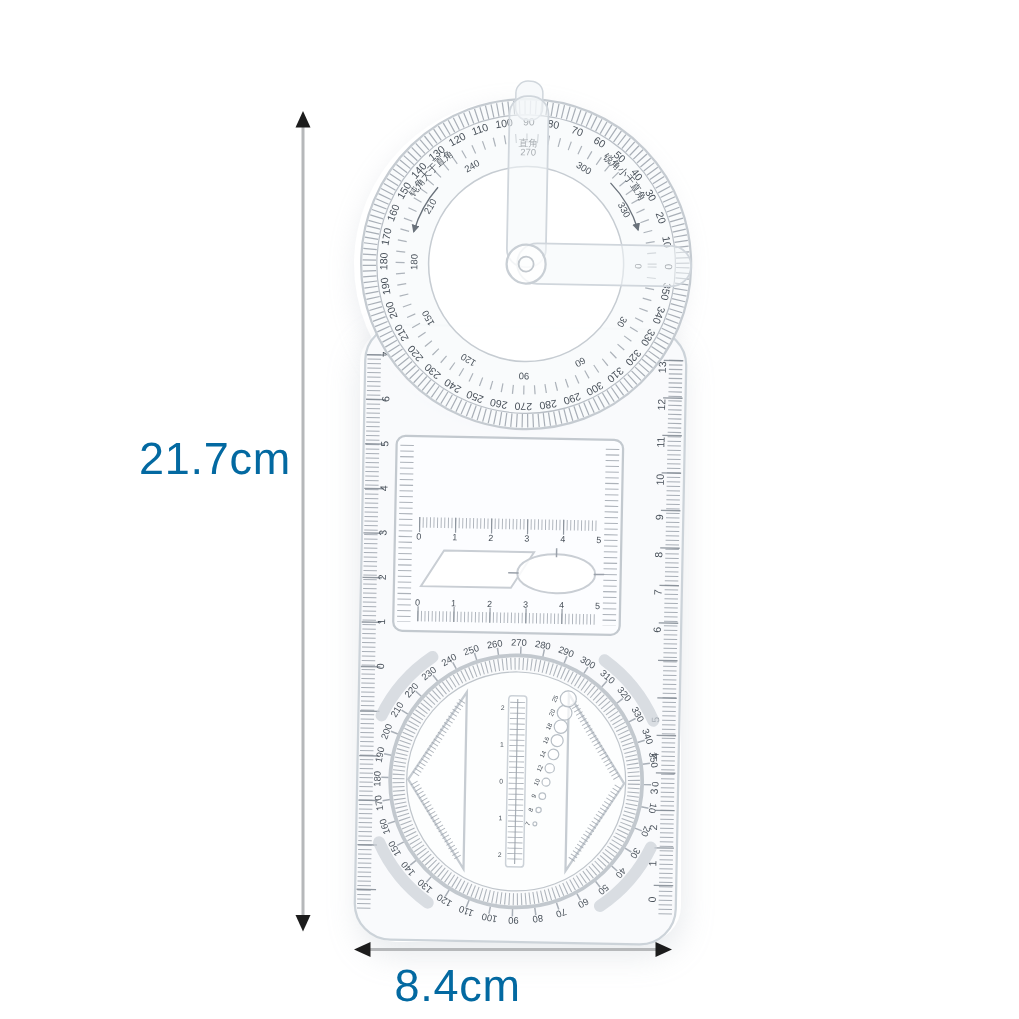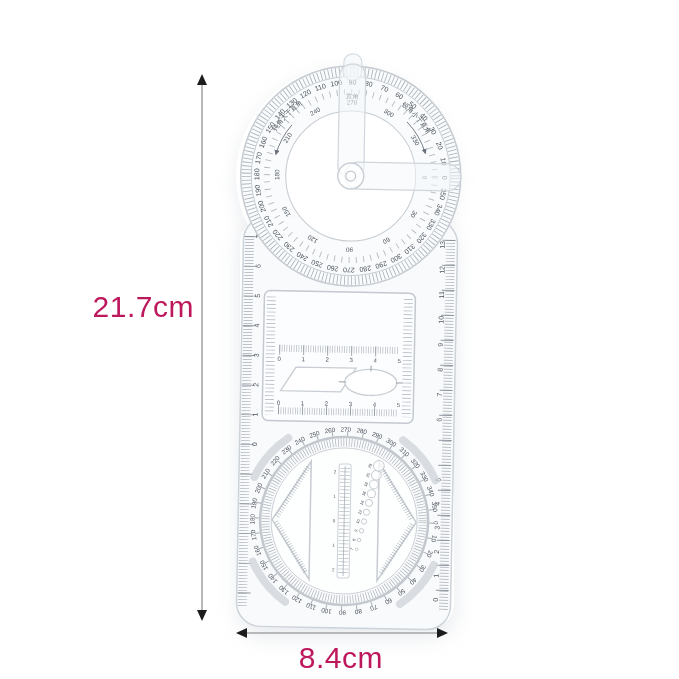--- a/index.html
+++ b/index.html
@@ -17,23 +17,23 @@
     box-shadow:0 6px 18px rgba(165,175,188,0.22);
   }
   svg.ruler{position:absolute;left:0;top:0;font-family:"Liberation Sans",sans-serif;}
   .dim-line-v{position:absolute;left:201px;top:82px;width:2px;height:531px;background:#b6b8ba;}
   .dim-line-h{position:absolute;left:243px;top:632px;width:198px;height:2px;background:#b6b8ba;}
   .arr{position:absolute;width:0;height:0;}
   .arr-up{left:197px;top:74px;border-left:5px solid transparent;border-right:5px solid transparent;border-bottom:11px solid #1c1c1c;}
   .arr-down{left:197px;top:610px;border-left:5px solid transparent;border-right:5px solid transparent;border-top:11px solid #1c1c1c;}
   .arr-left{left:236px;top:628px;border-top:5px solid transparent;border-bottom:5px solid transparent;border-right:11px solid #1c1c1c;}
   .arr-right{left:437px;top:628px;border-top:5px solid transparent;border-bottom:5px solid transparent;border-left:11px solid #1c1c1c;}
-  .dim-label{position:absolute;color:#be185d;font-size:30px;letter-spacing:0.5px;}
+  .dim-label{position:absolute;color:#0369a1;font-size:30px;letter-spacing:0.5px;}
   .dim-label-h{left:82px;top:290px;width:112px;text-align:right;}
-  .dim-label-w{left:263px;top:641px;width:120px;text-align:right;}
+  .dim-label-w{left:263px;top:641px;width:120px;text-align:left;}
 </style>
 </head>
 <body>
 
 <div class="stage">
   <div class="shadow-dial"></div>
   <div class="shadow-body"></div>
 
   <svg class="ruler" width="679" height="679" viewBox="0 0 679 679">
     <defs>

